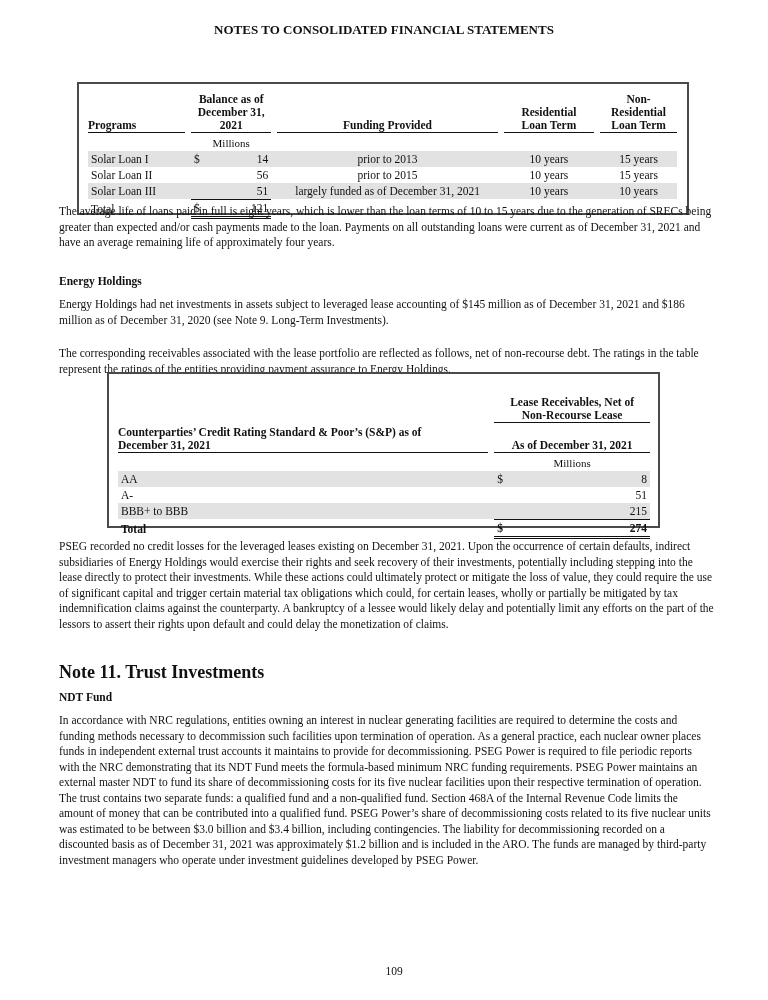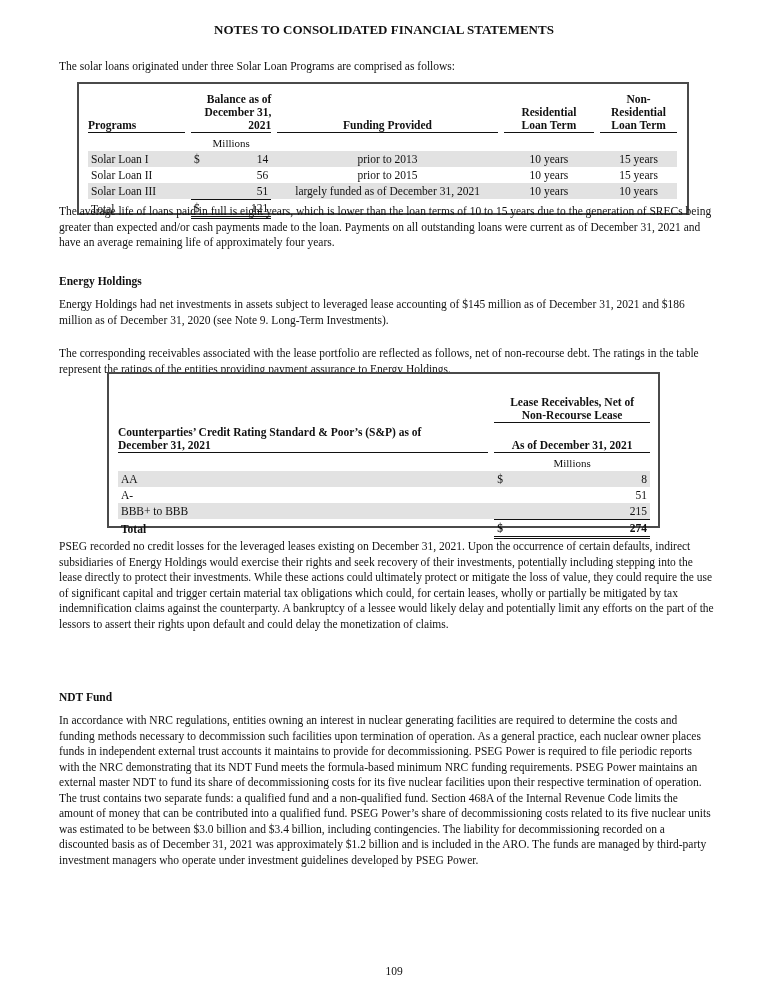--- a/index.html
+++ b/index.html
@@ -52,31 +52,30 @@
 
     .page-num { position: absolute; top: 964px; left: 0; width: 768px; text-align: center; font-size: 11.5px; padding-left: 20px; }
   </style>
 </head>
 <body>
 
 <div class="page">
 
   <div class="page-header">NOTES TO CONSOLIDATED FINANCIAL STATEMENTS</div>
 
-  <div class="para" style="top:59px;">The solar loans originated under three Solar Loan Programs are comprised as follows:</div>
 
   <div class="tbl-box" id="t1">
     <table>
       <thead>
         <tr>
           <th class="c-prog" style="text-align:left;">
             <div class="rule">Programs</div>
           </th>
           <th class="gap"></th>
-          <th class="c-bal" style="text-align:right;margin-top:23px;">
+          <th class="c-bal" style="text-align:center;margin-top:23px;">
             <div class="rule">
               <div>Balance as of</div>
               <div>December 31,</div>
               <div>2021</div>
             </div>
           </th>
           <th class="gap"></th>
           <th class="c-fund" style="text-align:center;">
             <div class="rule">Funding Provided</div>
           </th>
@@ -239,19 +238,20 @@
               <span class="dollar">$</span>
               <span class="amt">274</span>
             </td>
         </tr>
       </tbody>
     </table>
   </div>
 
   <div class="para" style="top:539px;">PSEG recorded no credit losses for the leveraged leases existing on December 31, 2021. Upon the occurrence of certain defaults, indirect subsidiaries of Energy Holdings would exercise their rights and seek recovery of their investments, potentially including stepping into the lease directly to protect their investments. While these actions could ultimately protect or mitigate the loss of value, they could require the use of significant capital and trigger certain material tax obligations which could, for certain leases, wholly or partially be mitigated by tax indemnification claims against the counterparty. A bankruptcy of a lessee would likely delay and potentially limit any efforts on the part of the lessors to assert their rights upon default and could delay the monetization of claims.</div>
 
+  <div class="note-head" style="top:661px;">Note 11. Trust Investments</div>
 
   <div class="sub-head" style="top:690px;">NDT Fund</div>
 
   <div class="para" style="top:713px;">In accordance with NRC regulations, entities owning an interest in nuclear generating facilities are required to determine the costs and funding methods necessary to decommission such facilities upon termination of operation. As a general practice, each nuclear owner places funds in independent external trust accounts it maintains to provide for decommissioning. PSEG Power is required to file periodic reports with the NRC demonstrating that its NDT Fund meets the formula-based minimum NRC funding requirements. PSEG Power maintains an external master NDT to fund its share of decommissioning costs for its five nuclear facilities upon their respective termination of operation. The trust contains two separate funds: a qualified fund and a non-qualified fund. Section 468A of the Internal Revenue Code limits the amount of money that can be contributed into a qualified fund. PSEG Power’s share of decommissioning costs related to its five nuclear units was estimated to be between $3.0 billion and $3.4 billion, including contingencies. The liability for decommissioning recorded on a discounted basis as of December 31, 2021 was approximately $1.2 billion and is included in the ARO. The funds are managed by third-party investment managers who operate under investment guidelines developed by PSEG Power.</div>
 
   <div class="page-num">109</div>
 </div>
 
 </body></html>

